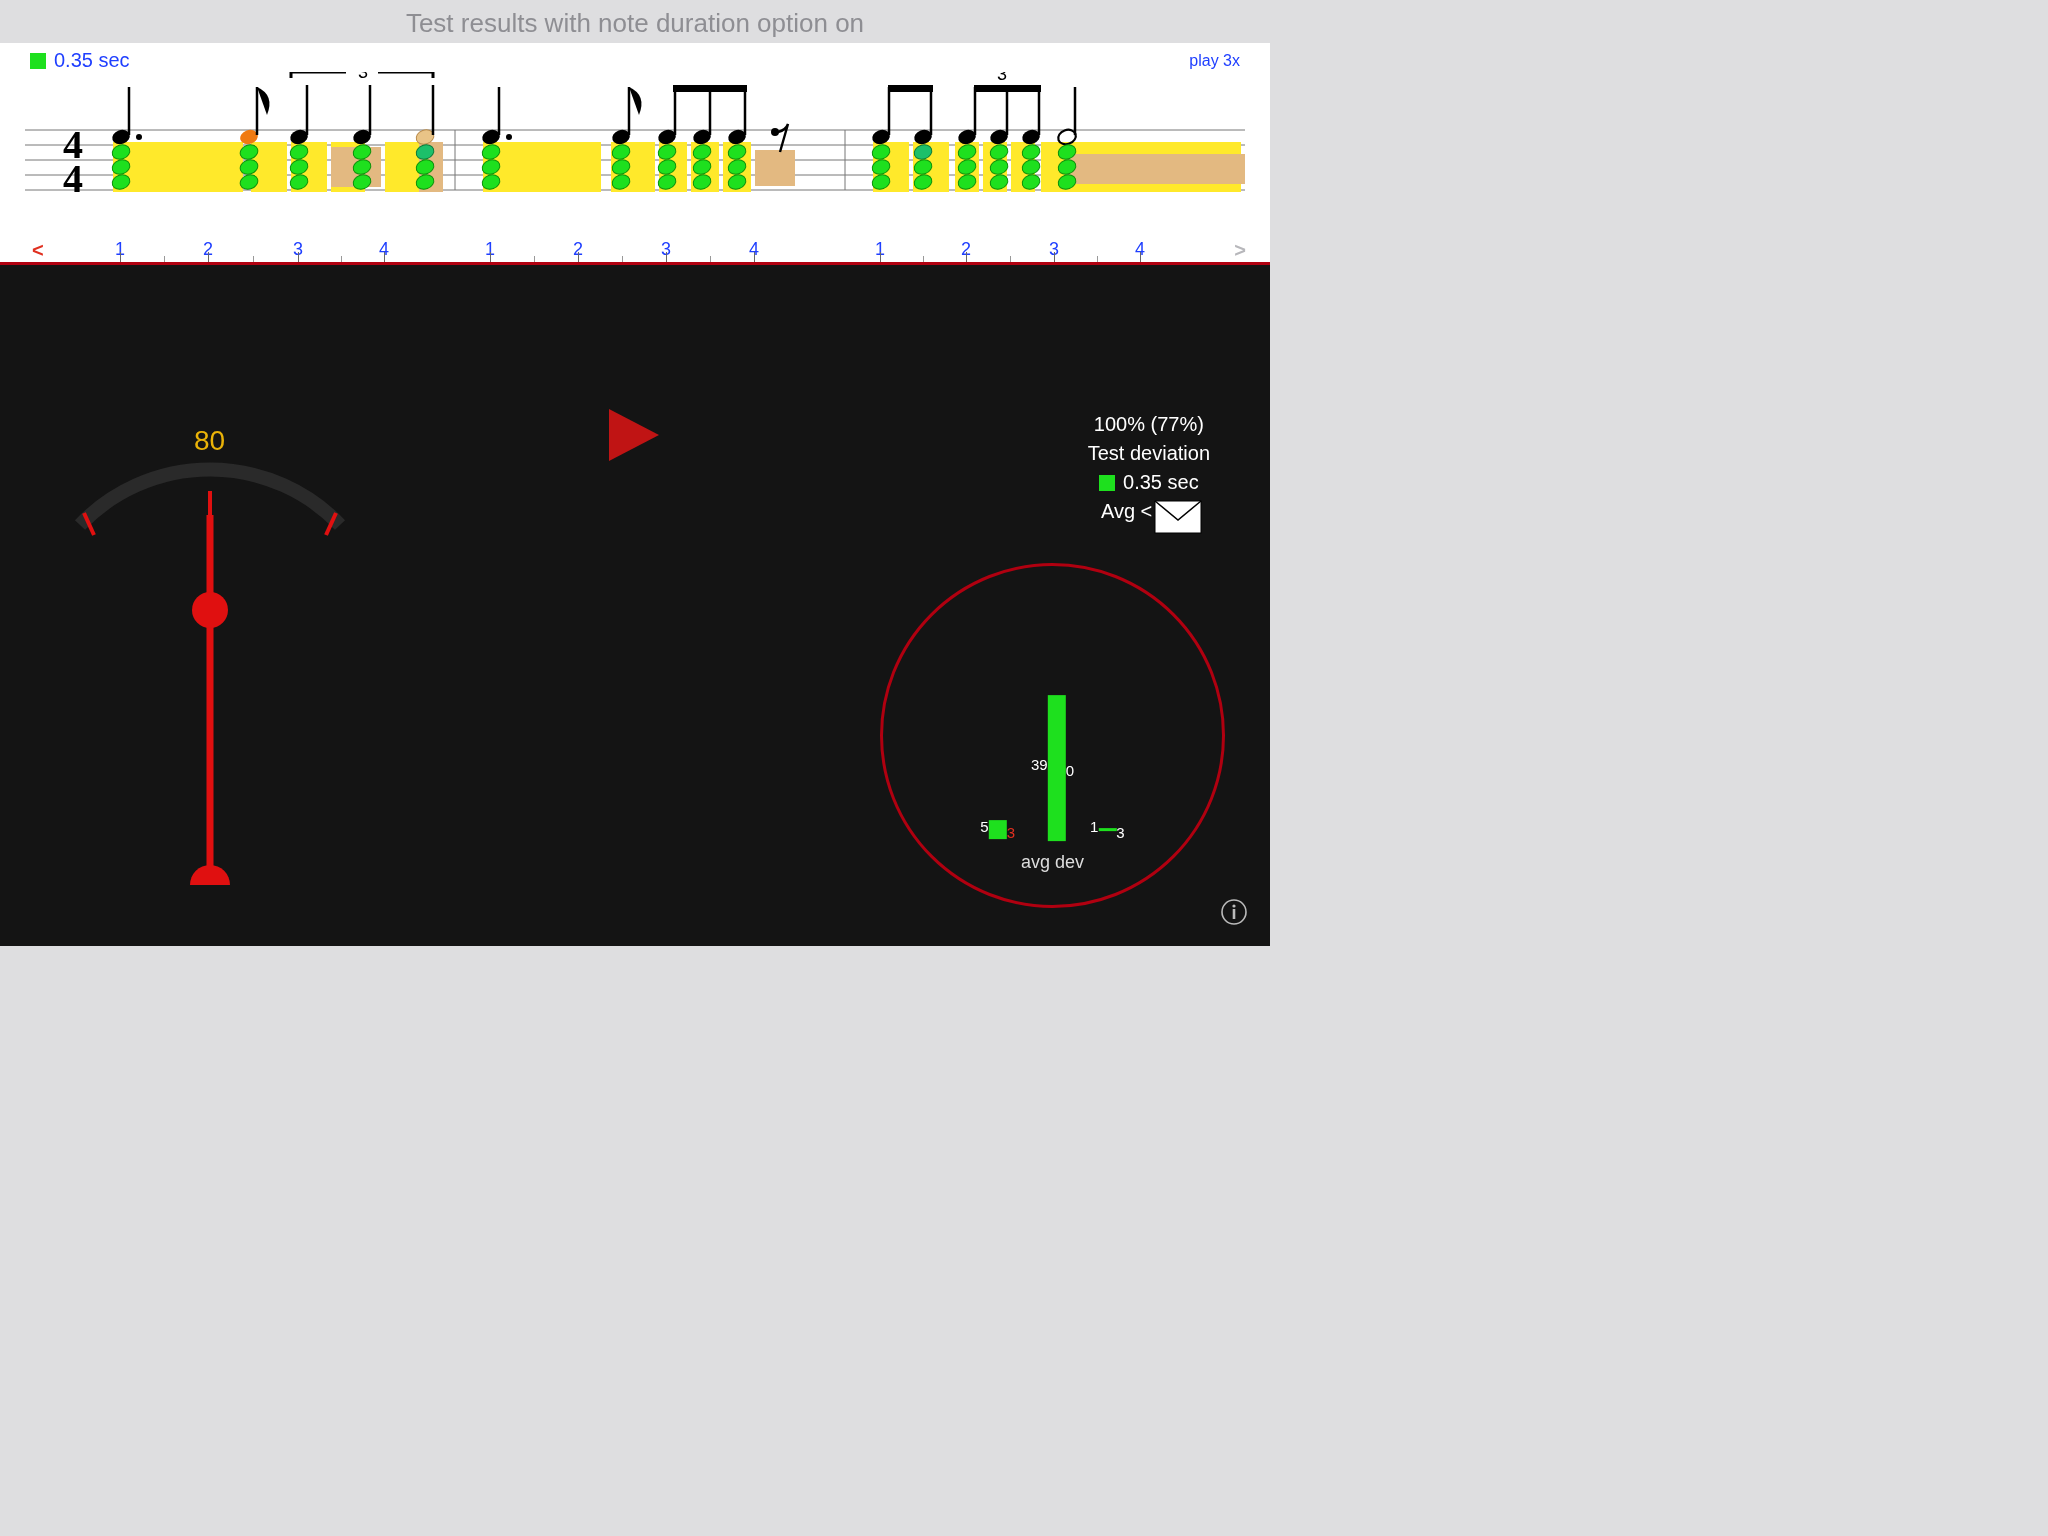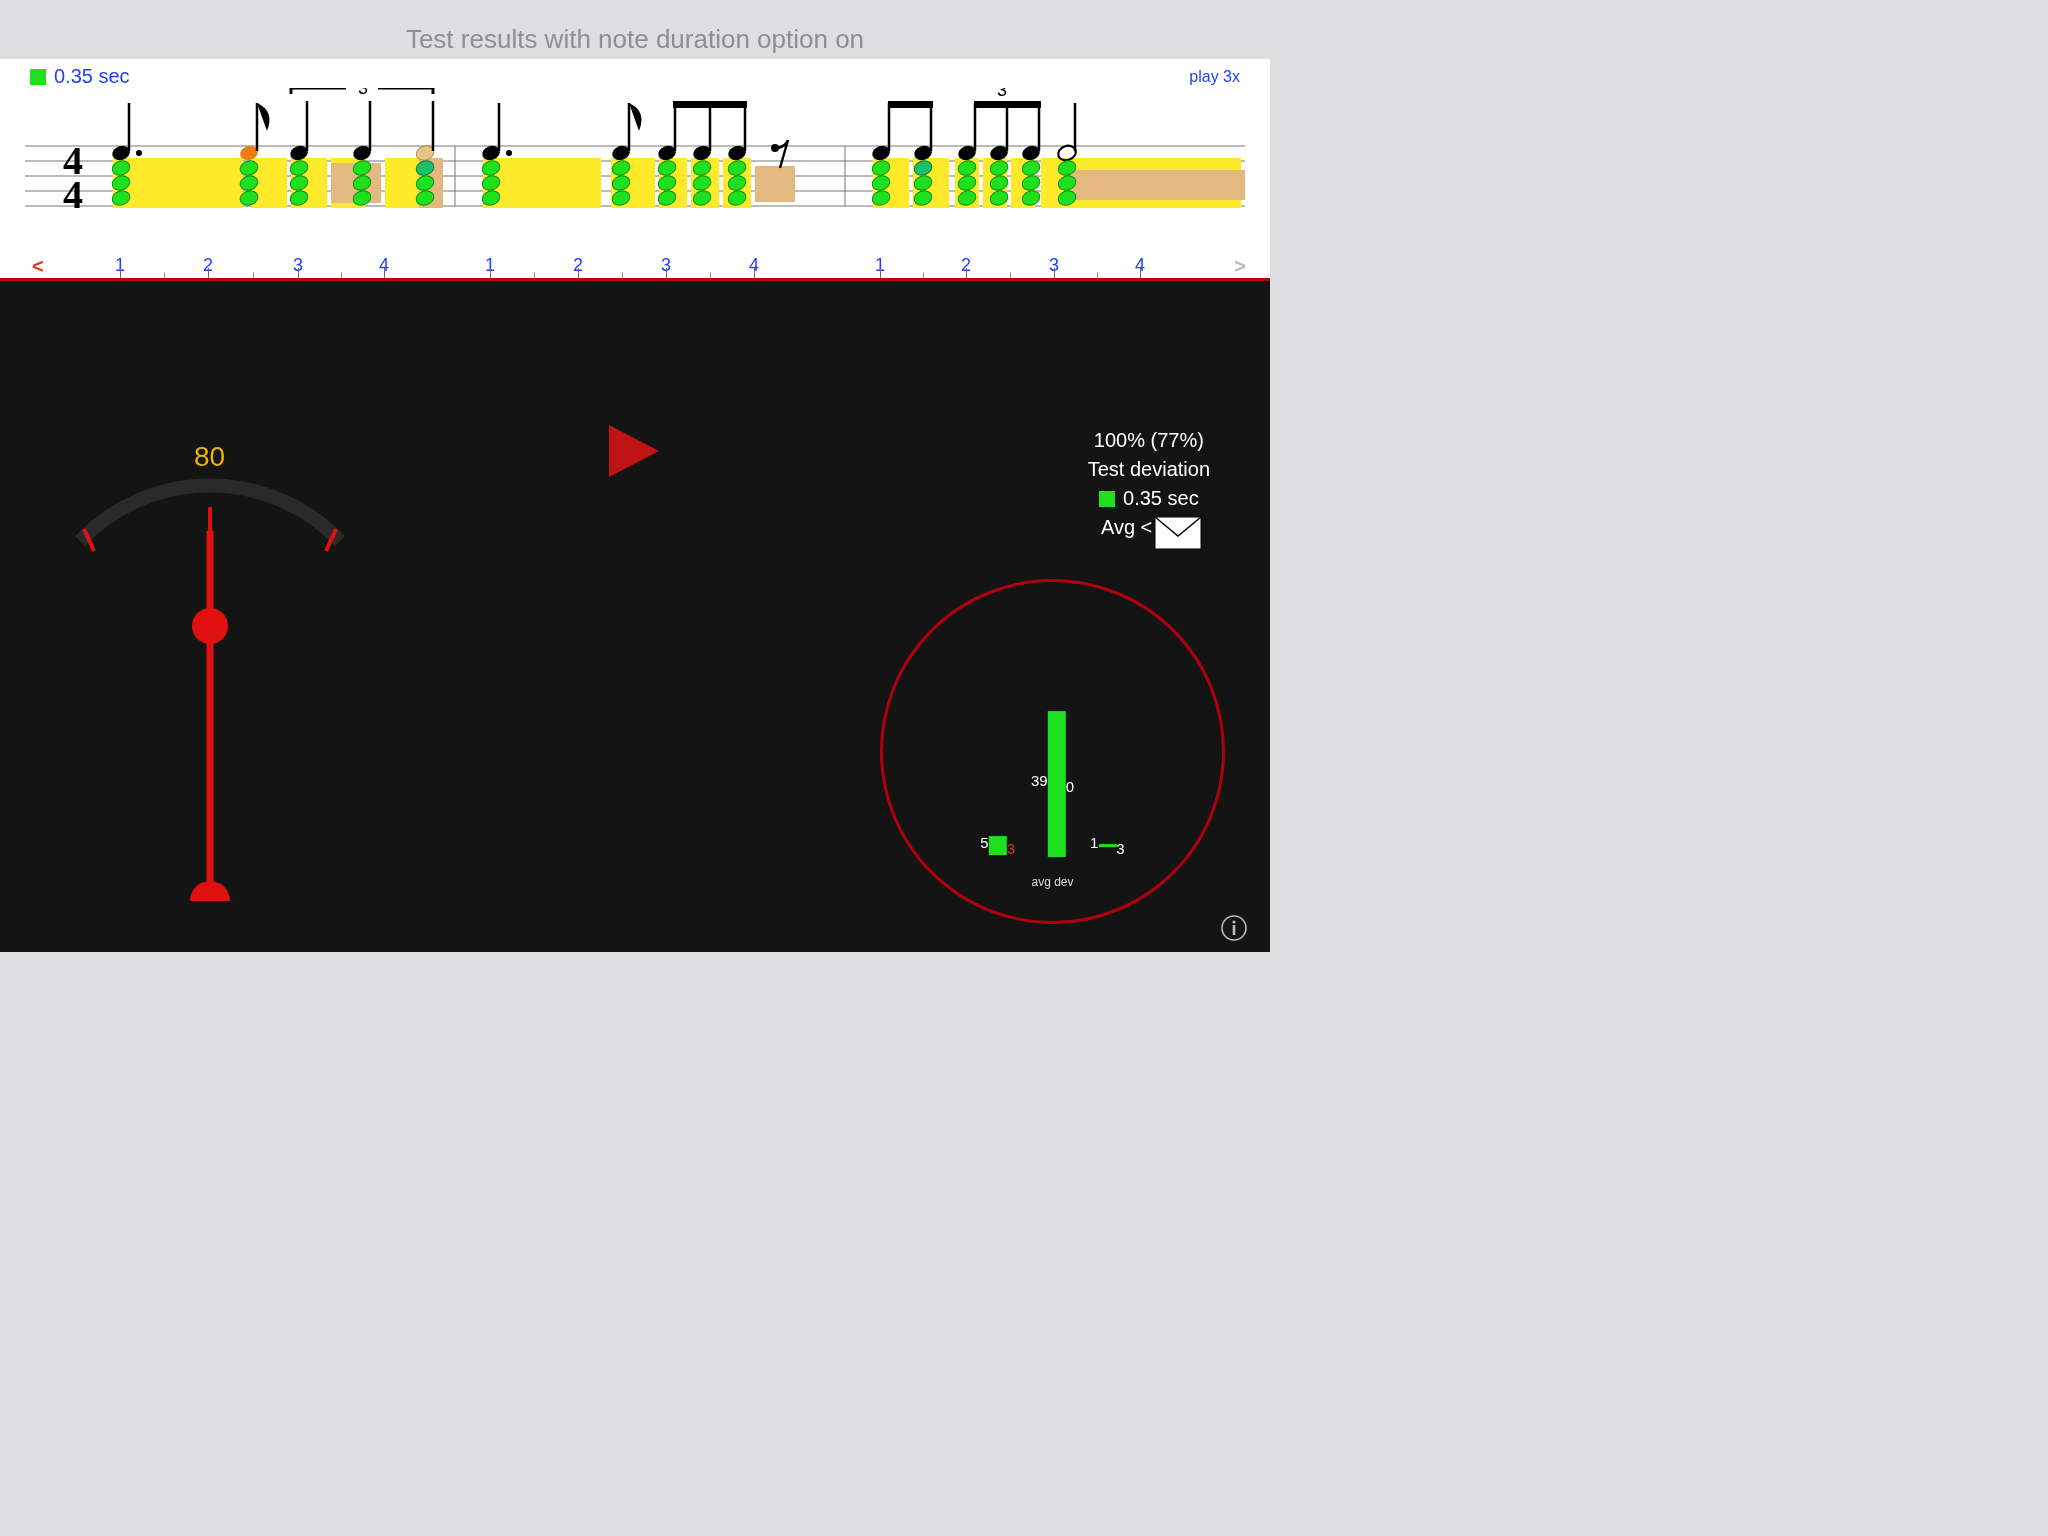--- a/index.html
+++ b/index.html
@@ -9,21 +9,21 @@
     background: #dedee0;
     width: 1270px;
     height: 952px;
     overflow: hidden;
     position: relative;
   }
   .page-title {
     text-align: center;
     font-size: 26px;
     color: #8e8e93;
-    padding: 24px 0 4px 0;
+    padding: 8px 0 4px 0;
     font-weight: 400;
   }
   .header-bar {
     background: #fff;
     display: flex;
     justify-content: space-between;
     align-items: center;
     padding: 6px 30px 0 30px;
     font-size: 20px;
   }
@@ -76,21 +76,21 @@
   .dev-circle {
     position:absolute; right:45px; top:298px; width:345px; height:345px;
     border:3px solid #b00010; border-radius:50%;
   }
   .dev-bars { position:absolute; left:50%; top:50%; transform:translate(-50%,-28%); display:flex; align-items:flex-end; gap:16px;}
   .dev-col { display:flex; flex-direction:row; align-items:center; font-size:15px; color:#fff;}
   .dev-col .bar-val { margin-bottom:6px;}
   .dev-col .bar { width:18px; background:#1ee01e; }
   .dev-col .underline { width:18px; height:3px; background:#1ee01e;}
   .dev-col .ax { margin-top:6px; font-size:15px;}
-  .dev-label { position:absolute; bottom:32px; left:0; right:0; text-align:center; color:#ddd; font-size:12px;}
+  .dev-label { position:absolute; bottom:32px; left:0; right:0; text-align:center; color:#ddd; font-size:18px;}
   .info-btn { position:absolute; right:22px; bottom:16px; cursor:pointer;}
 </style>
 </head>
 <body>
 
 <div class="page-title">Test results with note duration option on</div>
 
 <div class="header-bar">
   <div class="timing-indicator">
     <span class="green-square"></span>

